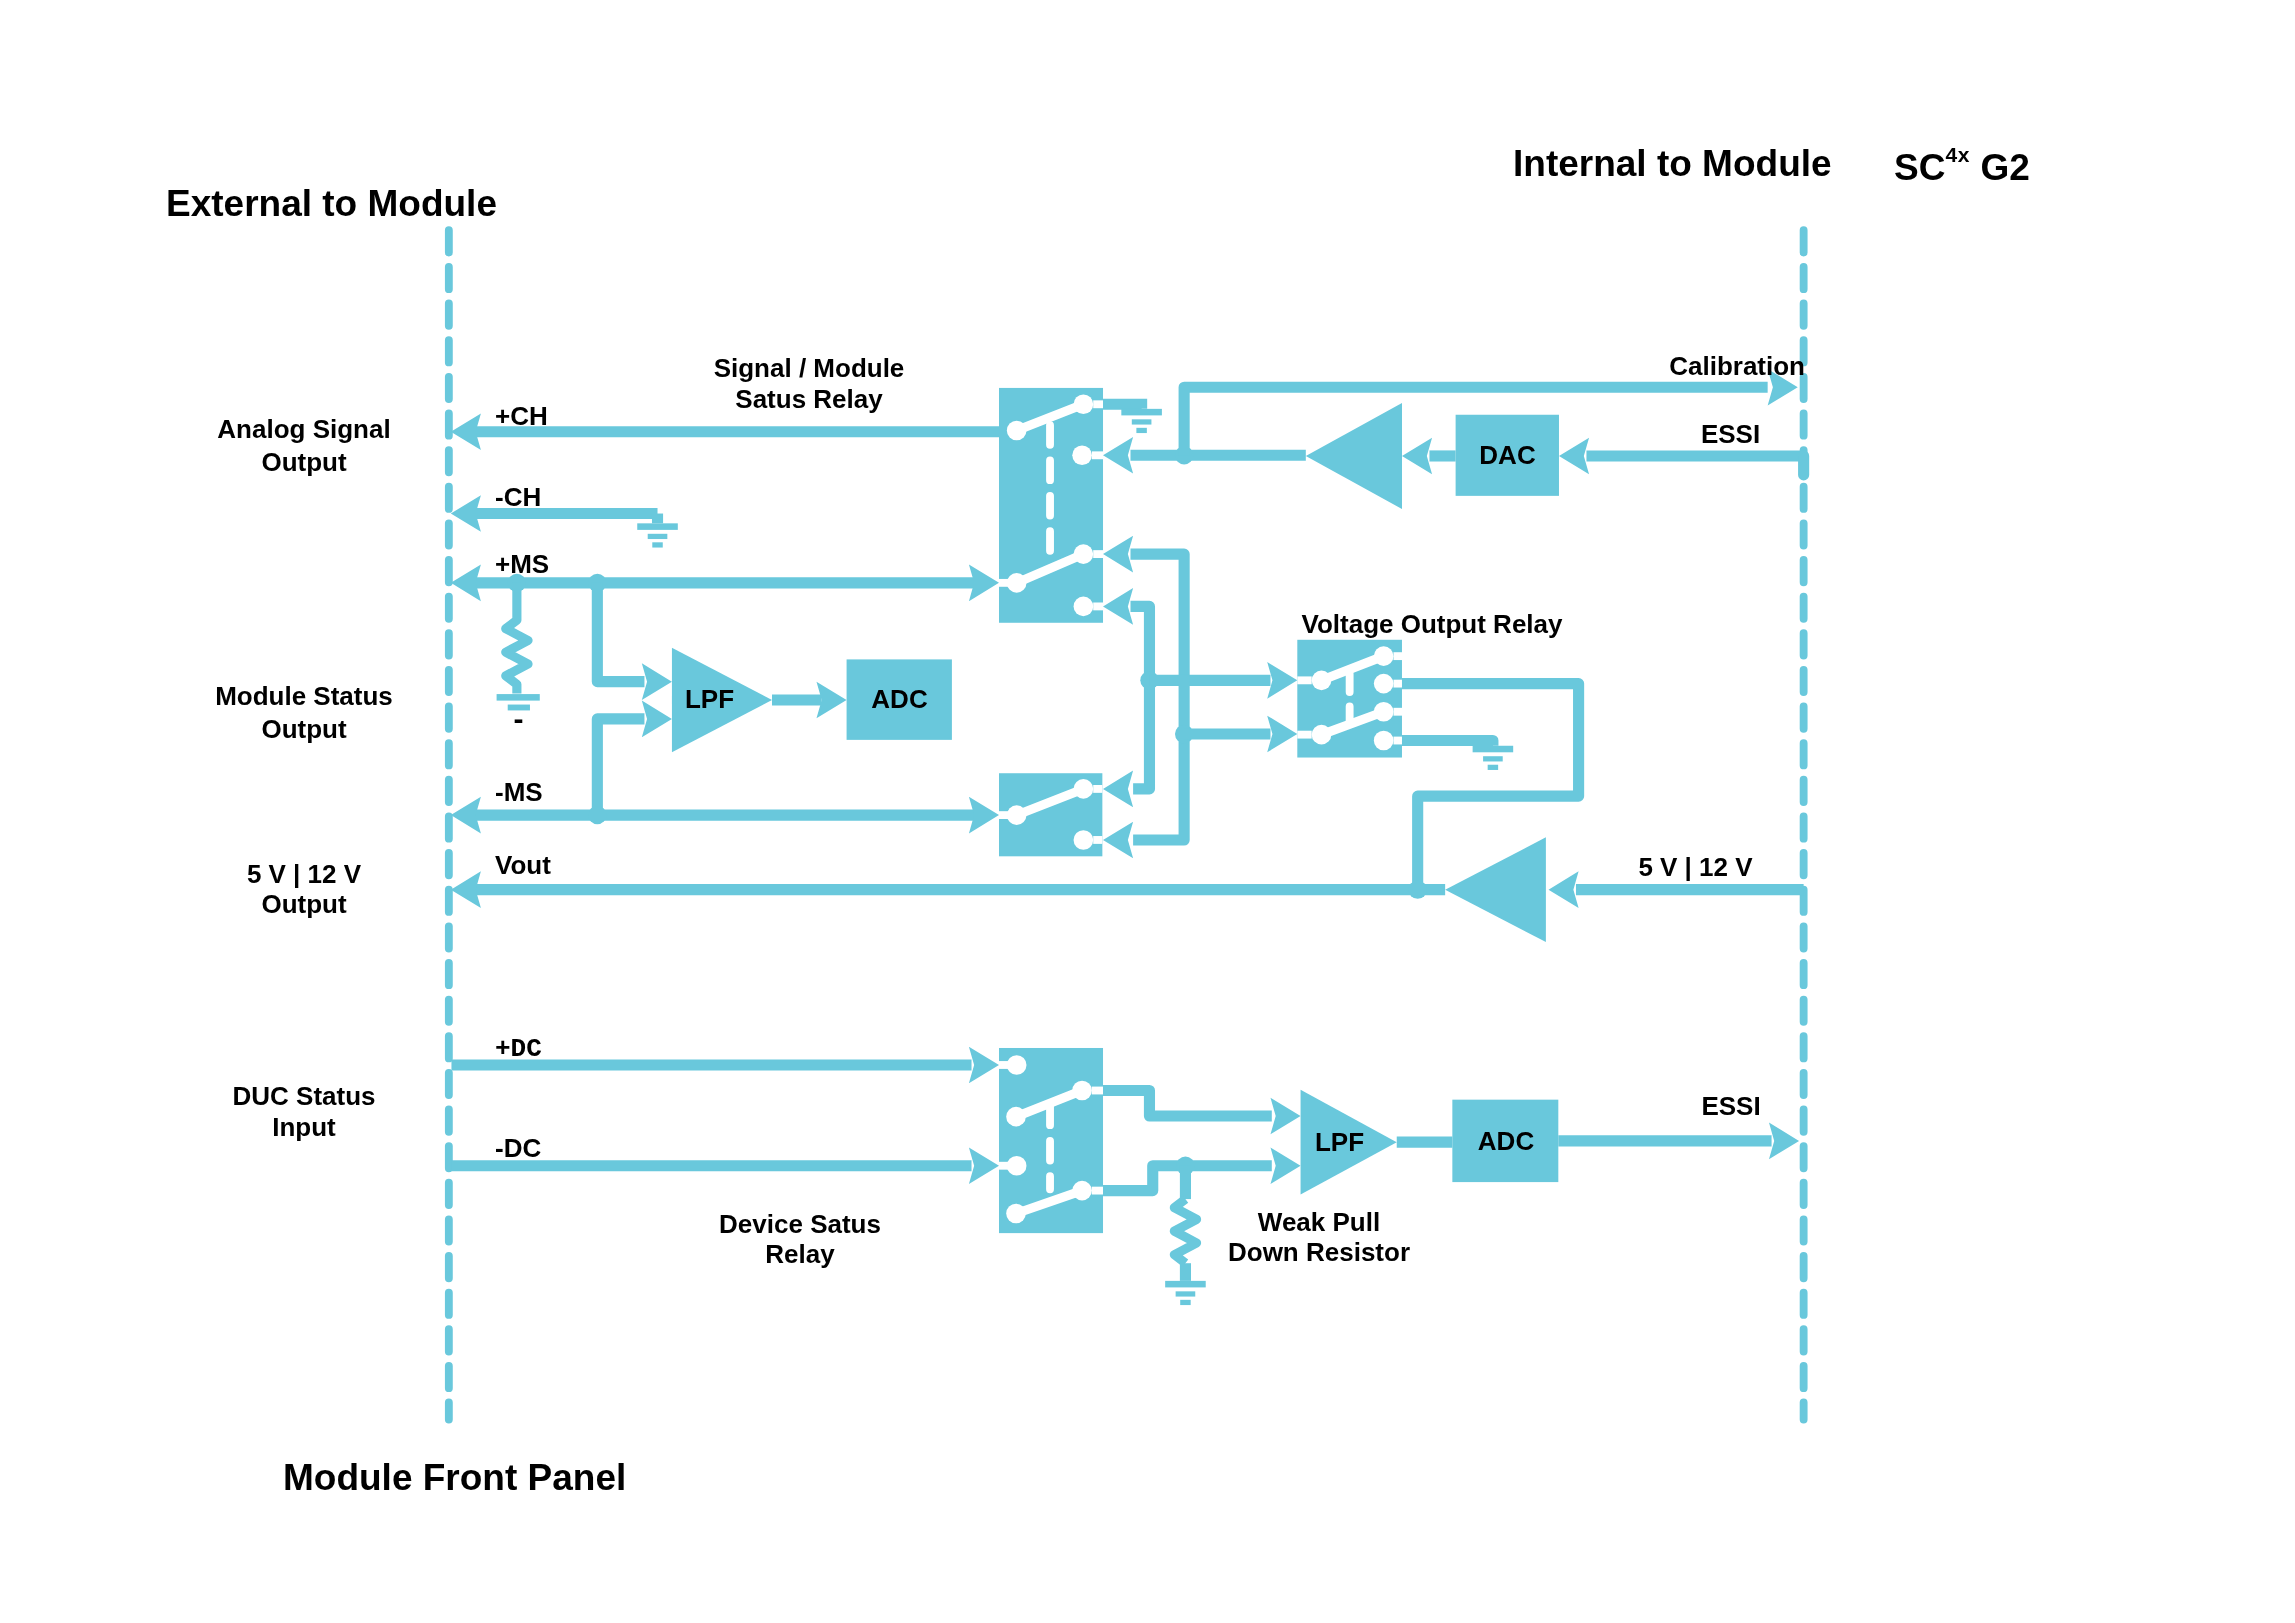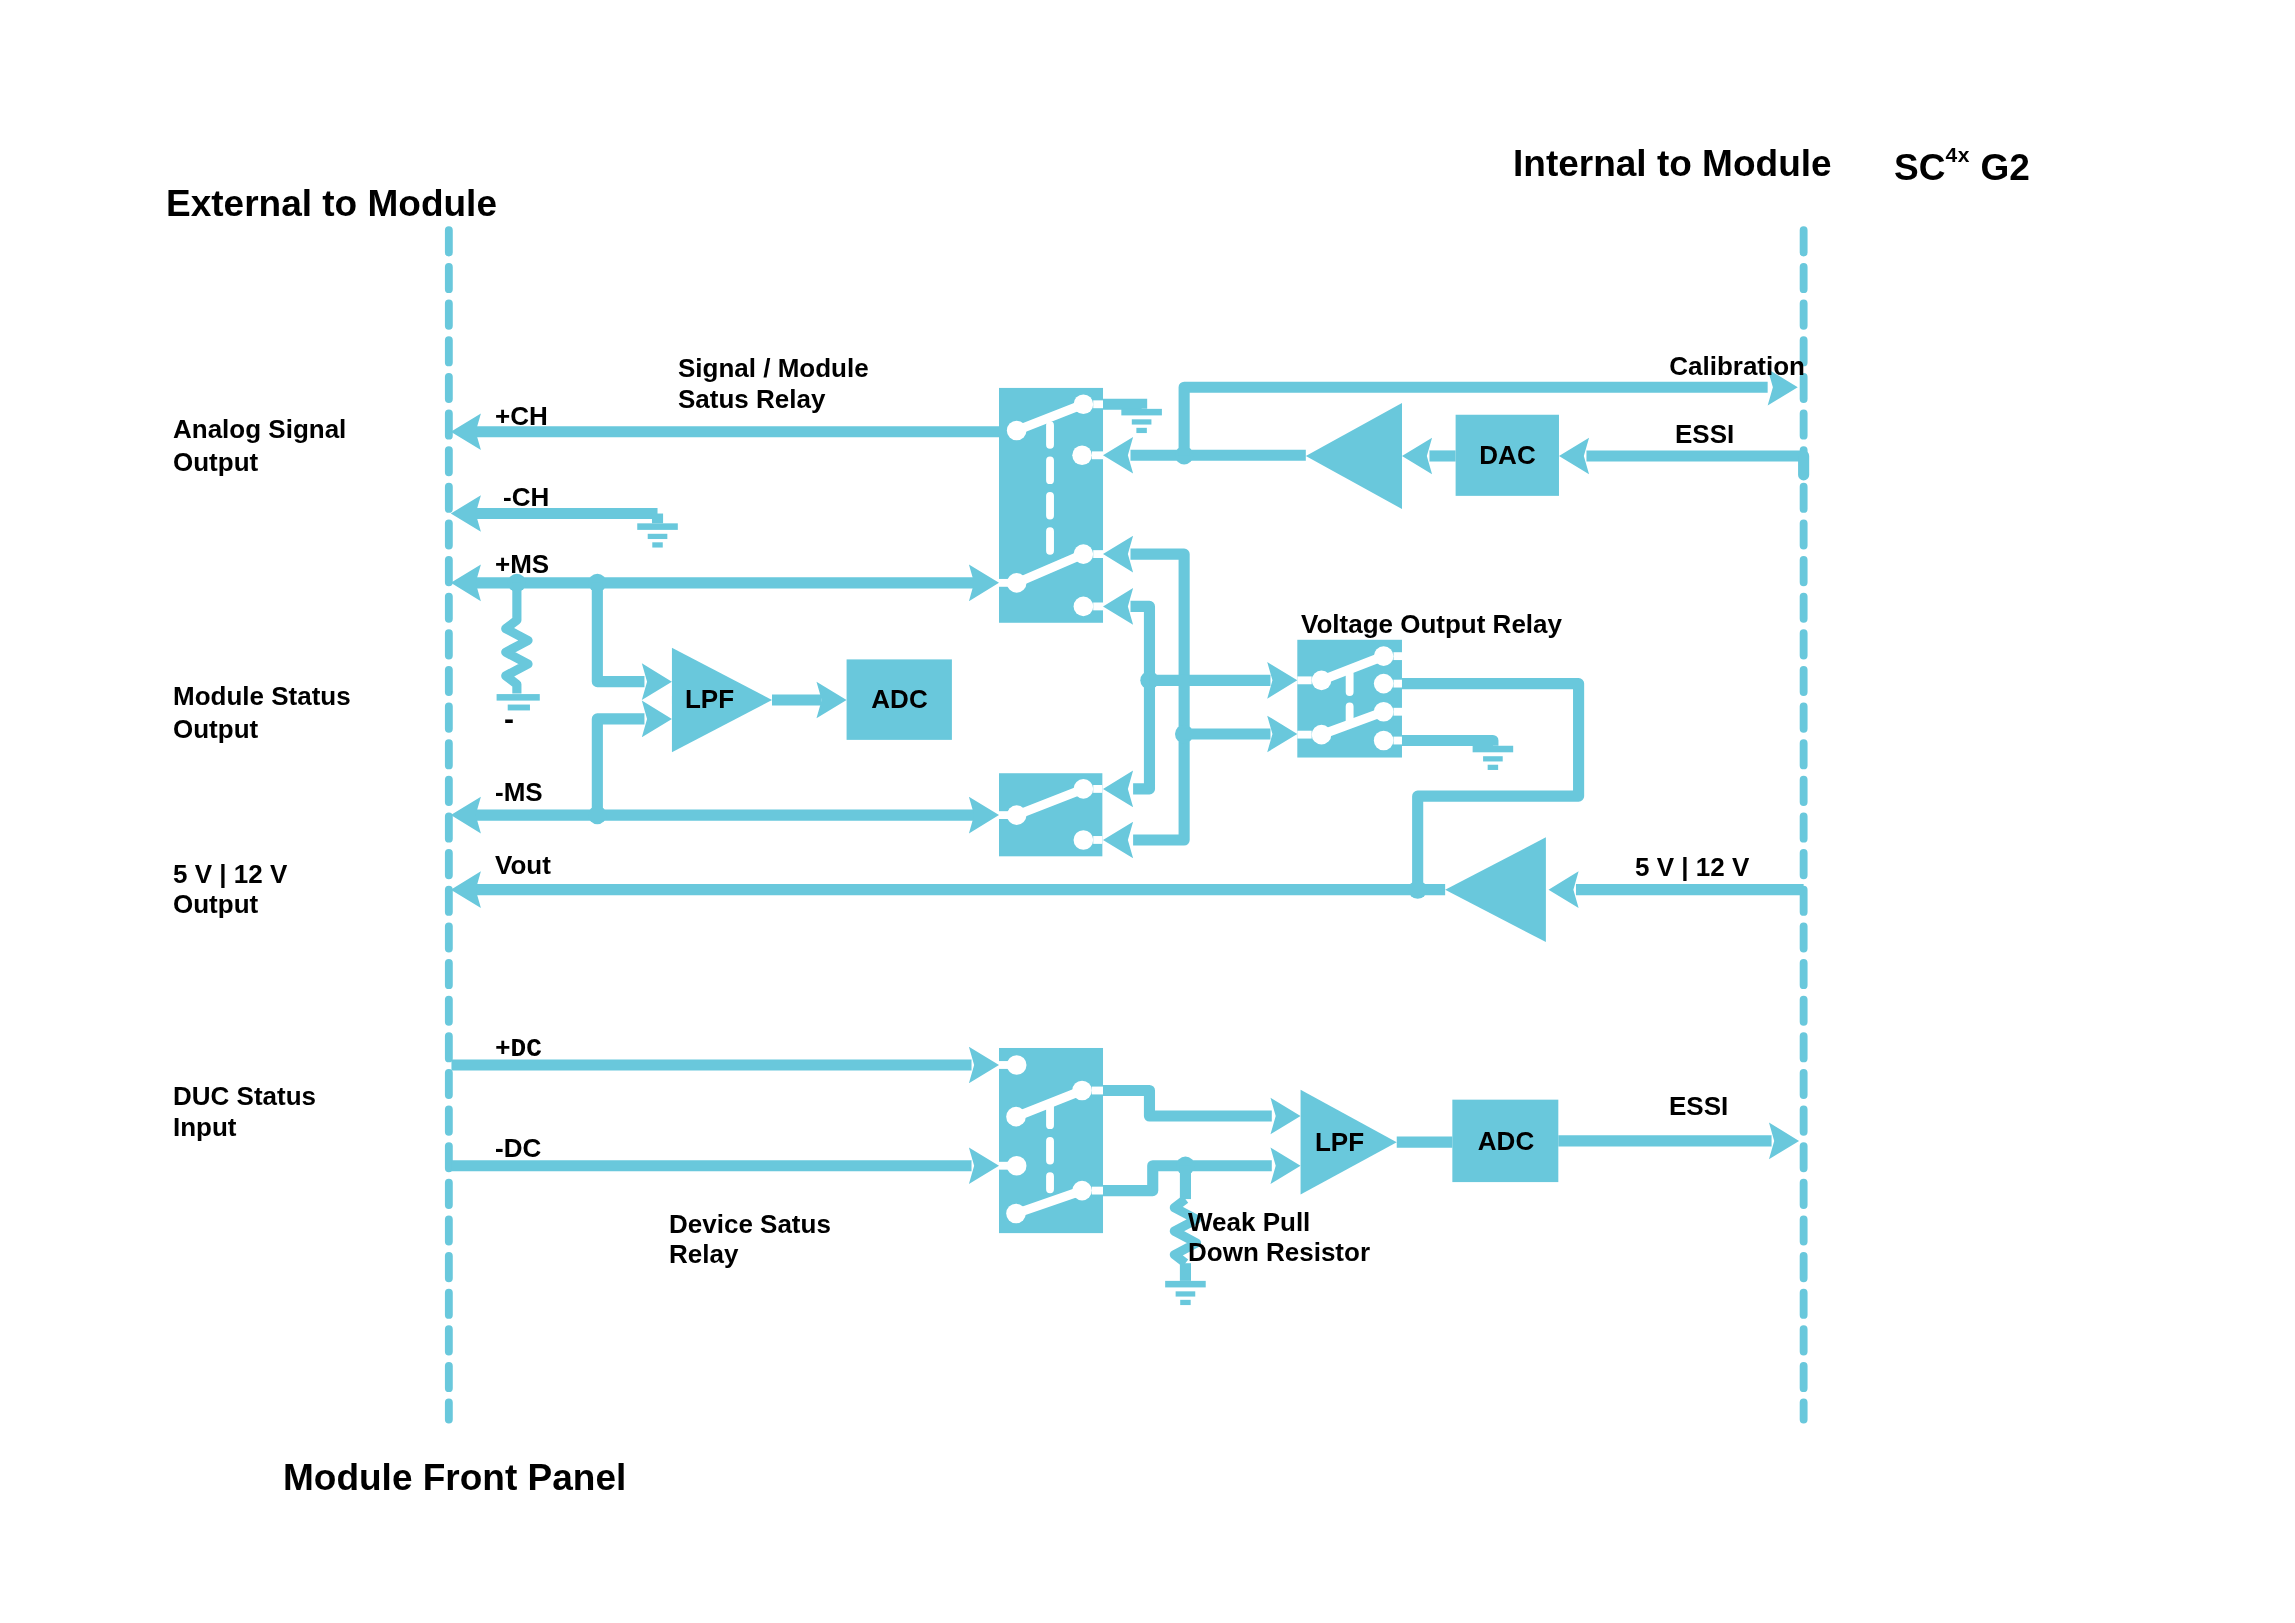--- a/index.html
+++ b/index.html
@@ -3,21 +3,21 @@
 <meta charset="utf-8">
 <style>
   html,body{margin:0;padding:0;background:#ffffff;}
   body{width:2295px;height:1623px;overflow:hidden;position:relative;
        font-family:"Liberation Sans",sans-serif;}
   .stage{position:absolute;left:0;top:0;width:2295px;height:1623px;}
   svg.diagram{position:absolute;left:0;top:0;}
   .txt{position:absolute;color:#000;font-weight:bold;white-space:nowrap;}
   .title{font-size:37px;height:38px;line-height:38px;}
   .lbl{font-size:26px;height:31px;line-height:31px;}
-  .ctr{}
+  .ctr{text-align:center;}
   .rgt{text-align:right;}
   .blocklbl{font-size:26px;height:31px;line-height:31px;text-align:center;}
   sup.sc{font-size:21px;vertical-align:18.3px;letter-spacing:0.7px;}
 </style>
 </head>
 <body>
 
 <div class="stage">
 
 <svg class="diagram" width="2295" height="1623" viewBox="0 0 3508 2481">
@@ -272,21 +272,21 @@
 <div class="txt lbl ctr" style="left:173px;top:414px;width:262px;">Analog Signal</div>
 <div class="txt lbl ctr" style="left:173px;top:447px;width:262px;">Output</div>
 <div class="txt lbl ctr" style="left:173px;top:681px;width:262px;">Module Status</div>
 <div class="txt lbl ctr" style="left:173px;top:714px;width:262px;">Output</div>
 <div class="txt lbl ctr" style="left:173px;top:859px;width:262px;">5 V | 12 V</div>
 <div class="txt lbl ctr" style="left:173px;top:889px;width:262px;">Output</div>
 <div class="txt lbl ctr" style="left:173px;top:1081px;width:262px;">DUC Status</div>
 <div class="txt lbl ctr" style="left:173px;top:1112px;width:262px;">Input</div>
 
 <div class="txt lbl" style="left:495px;top:401px;">+CH</div>
-<div class="txt lbl" style="left:495px;top:482px;margin-left:8px;">-CH</div>
+<div class="txt lbl" style="left:495px;top:482px;">-CH</div>
 <div class="txt lbl" style="left:495px;top:549px;">+MS</div>
 <div class="txt lbl" style="left:495px;top:777px;">-MS</div>
 <div class="txt lbl" style="left:495px;top:850px;">Vout</div>
 <div class="txt lbl" style="left:495px;top:1034px;font-family:Liberation Mono, monospace;">+DC</div>
 <div class="txt lbl" style="left:495px;top:1133px;">-DC</div>
 
 <div class="txt lbl ctr" style="left:678px;top:353px;width:262px;">Signal / Module</div>
 <div class="txt lbl ctr" style="left:678px;top:384px;width:262px;">Satus Relay</div>
 <div class="txt lbl rgt" style="left:1641px;top:351px;width:164px;">Calibration</div>
 <div class="txt lbl ctr" style="left:1675px;top:419px;width:111px;">ESSI</div>

